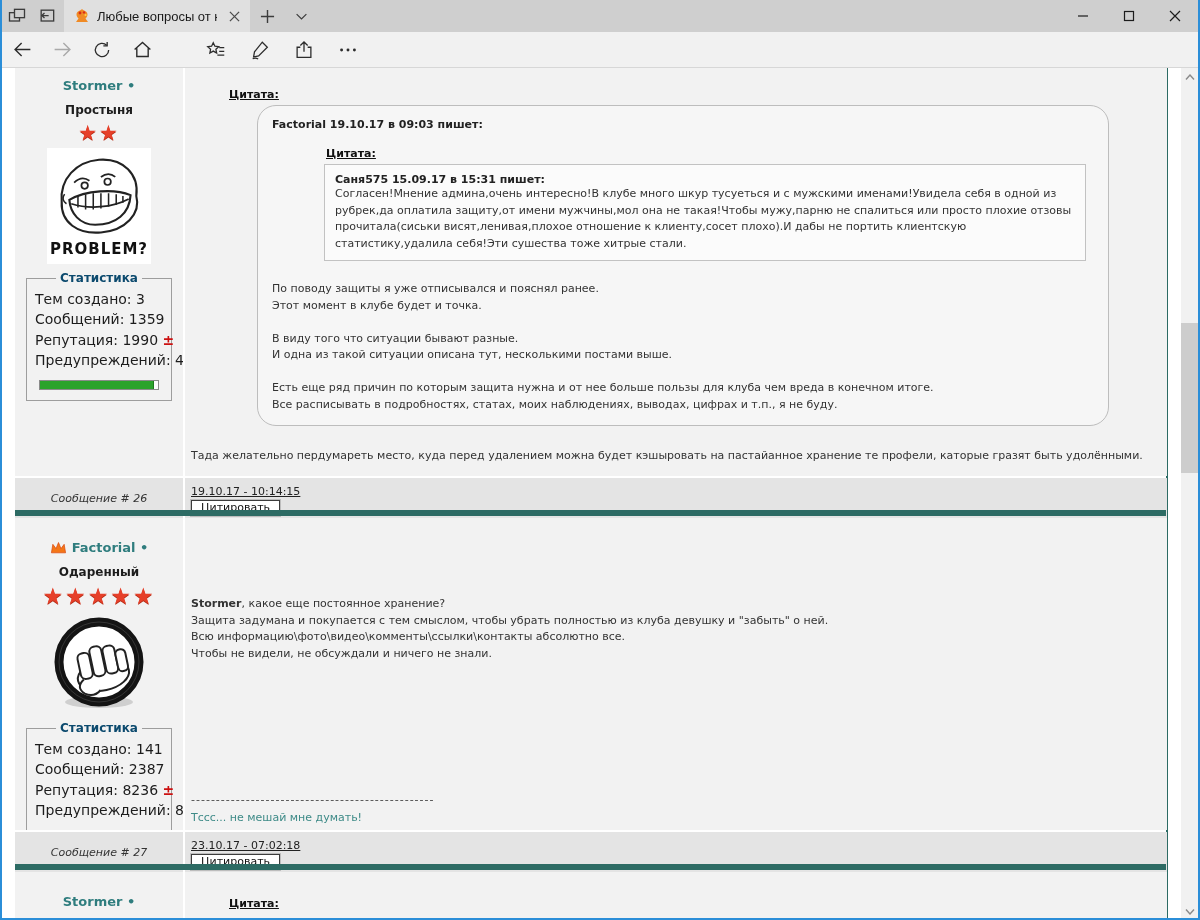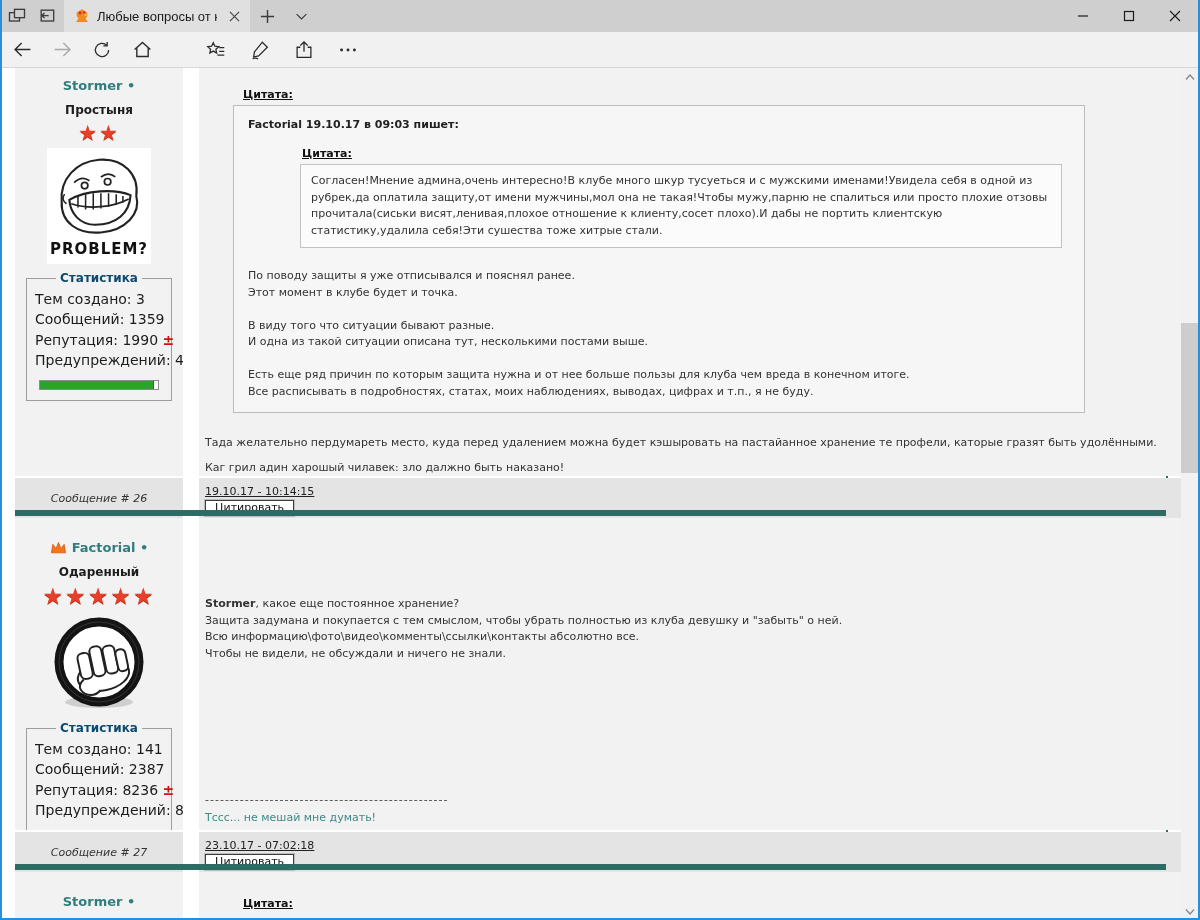--- a/index.html
+++ b/index.html
@@ -23,21 +23,21 @@
   .url-host { color:#1a1a1a; font-weight:bold; }
   .url-path { color:#9a9a9a; }
   .urlbtn { width:32px; height:26px; display:flex; align-items:center; justify-content:center; }
   .after-url { display:flex; margin-left:36px; gap:8px; }
   .after-url .nav-icon { width:36px; }
 
   
   .viewport { height:852px; display:flex; background:#fff; }
   .pagearea { flex:1; overflow:hidden; background:#fff; position:relative; }
   .forum { margin-left:13px; width:1153px; background:#fff; border-right:2px solid #2d6b64; display:flex; flex-direction:column; gap:2px; font-family:"DejaVu Sans",sans-serif; }
-  .prow { display:grid; grid-template-columns:168px 982px; column-gap:16px; background:#fff; }
+  .prow { display:grid; grid-template-columns:168px 982px; column-gap:2px; background:#fff; }
   .ucell { background:#f2f2f2; text-align:center; overflow:hidden; }
   .ccell { background:#f2f2f2; overflow:hidden; display:flex; flex-direction:column; padding:0 0 5px 6px; }
   .sep-bar { height:6px; background:#2d6b64; }
 
   .uname { color:#2f7d7e; font-weight:bold; font-size:13px; }
   .uname-row { display:flex; align-items:center; justify-content:center; gap:5px; }
   .urank { color:#1d1d1d; font-weight:bold; font-size:12px; margin-top:10px; }
   .stars { color:#e6402a; font-size:21px; letter-spacing:2px; line-height:1; margin-top:6px; text-shadow:0 1px 0 #b32a14; }
   .avatar-box { width:104px; height:116px; background:#fff; margin:4px auto 0; display:flex; flex-direction:column; align-items:center; justify-content:center; }
   .problem-caption { font-weight:bold; font-size:15px; letter-spacing:1px; color:#111; margin-top:-2px; }
@@ -218,24 +218,25 @@
               <div class="stat-line">Сообщений: 1359</div>
               <div class="stat-line"><span>Репутация: 1990</span> <span class="pm">±</span></div>
               <div class="stat-line">Предупреждений: 48</div>
               <div class="repbar-track">
                   <div class="repbar-fill"></div>
                 </div>
             </div>
           </div>
           <div class="ccell" style="padding-top:20px;">
             <div class="quote-label" style="margin-left:38px;">Цитата:</div>
-            <div class="qbox" style="margin-left:28px; width:852px; margin-top:4px;">
+            <div class="qbox" style="margin-left:66px; width:852px; margin-top:4px;border-radius:19px;">
               <div class="qhead">Factorial 19.10.17 в 09:03 пишет:</div>
               <div class="quote-label" style="margin-left:54px; margin-top:16px;">Цитата:</div>
               <div class="qbox-inner" style="margin-left:52px; width:762px; margin-top:4px;">
+                <div class="qhead">Саня575 15.09.17 в 15:31 пишет:</div>
                 <div class="qtext">Согласен!Мнение админа,очень интересно!В клубе много шкур тусуеться и с мужскими именами!Увидела себя в одной из рубрек,да оплатила защиту,от имени мужчины,мол она не такая!Чтобы мужу,парню не спалиться или просто плохие отзовы прочитала(сиськи висят,ленивая,плохое отношение к клиенту,сосет плохо).И дабы не портить клиентскую статистику,удалила себя!Эти сушества тоже хитрые стали.</div>
               </div>
               <div class="qtext prelines" style="margin-top:20px;">По поводу защиты я уже отписывался и пояснял ранее.
 Этот момент в клубе будет и точка.
 
 В виду того что ситуации бывают разные.
 И одна из такой ситуации описана тут, несколькими постами выше.
 
 Есть еще ряд причин по которым защита нужна и от нее больше пользы для клуба чем вреда в конечном итоге.
 Все расписывать в подробностях, статах, моих наблюдениях, выводах, цифрах и т.п., я не буду.</div>

